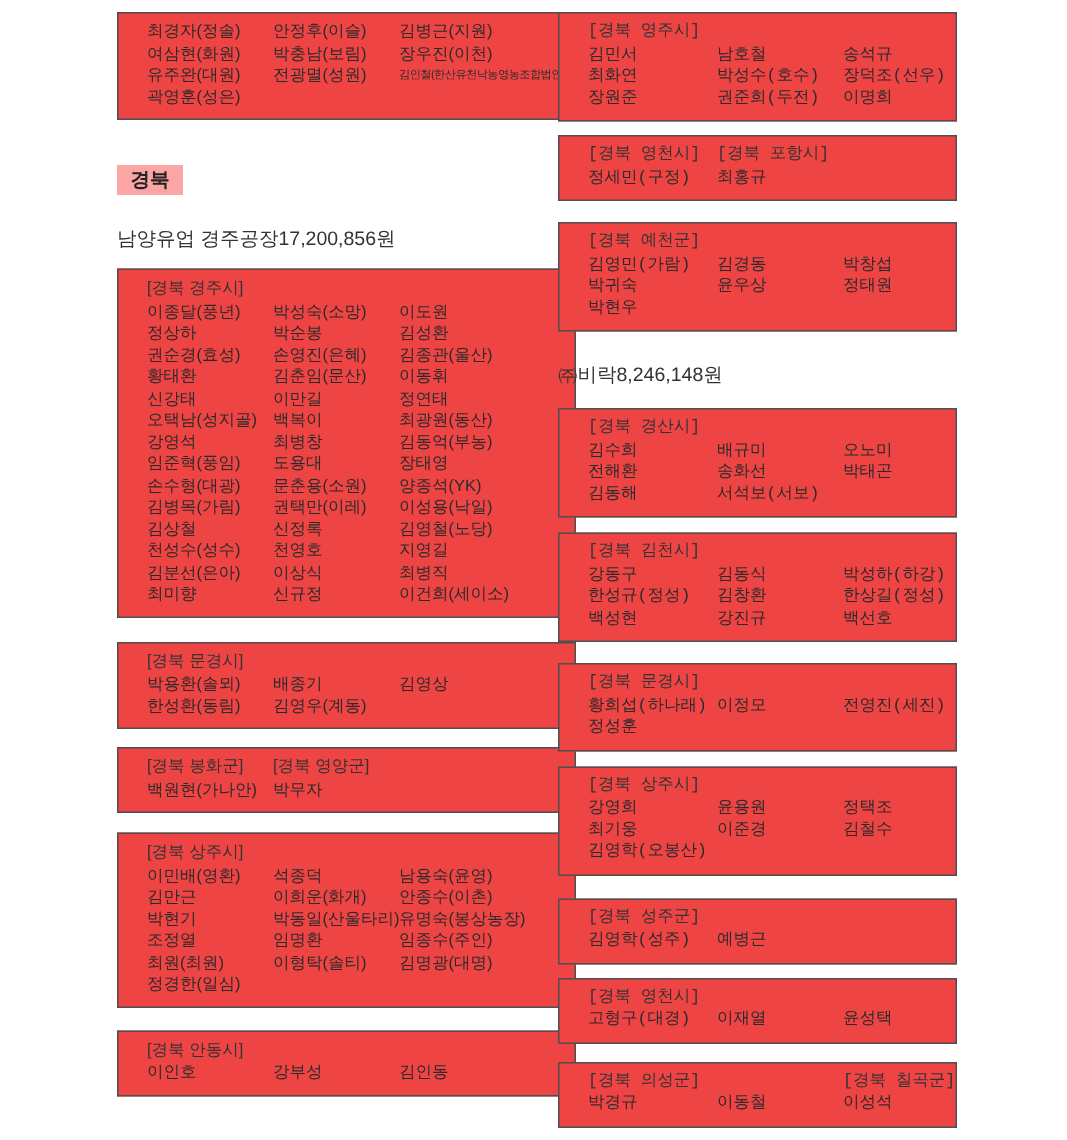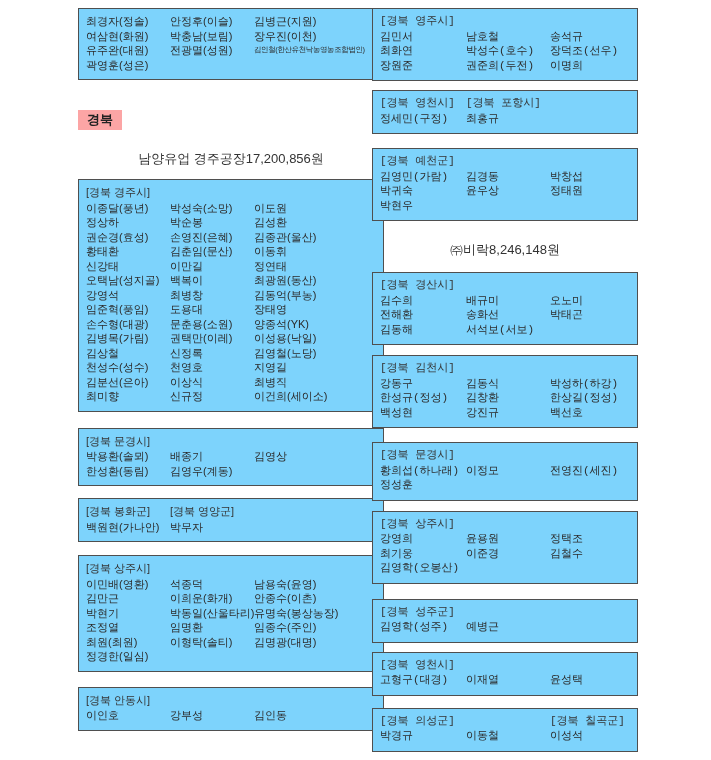--- a/index.html
+++ b/index.html
@@ -7,44 +7,44 @@
     width:711px;height:760px;position:relative;background:#ffffff;
     font-family:"Liberation Sans","DejaVu Sans",sans-serif;
     color:#2b2b2b;overflow:hidden;
   }
   .column{position:absolute;top:8px;}
   .col-left{left:78px;width:306px;}
   .col-right{left:372px;width:266px;}
 
   .box{
     border:1.5px solid #4f4f4f;
-    padding:5px 7px 7px 7px;
+    padding:5px 7px 7px 19px;
     box-sizing:border-box;
     width:100%;
-    background:#7dd3fc;
+    background:#ef4444;
   }
   .row{display:grid;}
   .col-left .row{grid-template-columns:84px 84px 1fr;}
   .col-right .row{grid-template-columns:86px 84px 1fr;font-family:Liberation Mono, monospace;}
   .cell{
     font-size:11px;line-height:14.5px;
     white-space:nowrap;overflow:visible;
     color:#2b2b2b;
   }
   .cell.header{color:#333;}
   .cell.condensed{font-size:7.5px;letter-spacing:-0.4px;line-height:14.5px;}
   .header-row{margin-bottom:1px;}
 
   .region-label{
     display:inline-block;background:#fca5a5;color:#222;
     font-size:13px;font-weight:bold;line-height:20px;
     padding:0 9px;
   }
   .org-row{
-    display:flex;justify-content:center;align-items:baseline;
+    display:flex;justify-content:flex-start;align-items:baseline;
     font-size:13px;font-weight:500;color:#333;line-height:17px;
   }
   .org-name{white-space:nowrap;}
   .org-amount{white-space:nowrap;}
 
   
   .col-left > :nth-child(1){margin-bottom:30px;}
   .col-left > :nth-child(2){margin-bottom:20px;}
   .col-left > :nth-child(3){margin-bottom:12px;}
   .col-left > :nth-child(4){margin-bottom:16px;}

